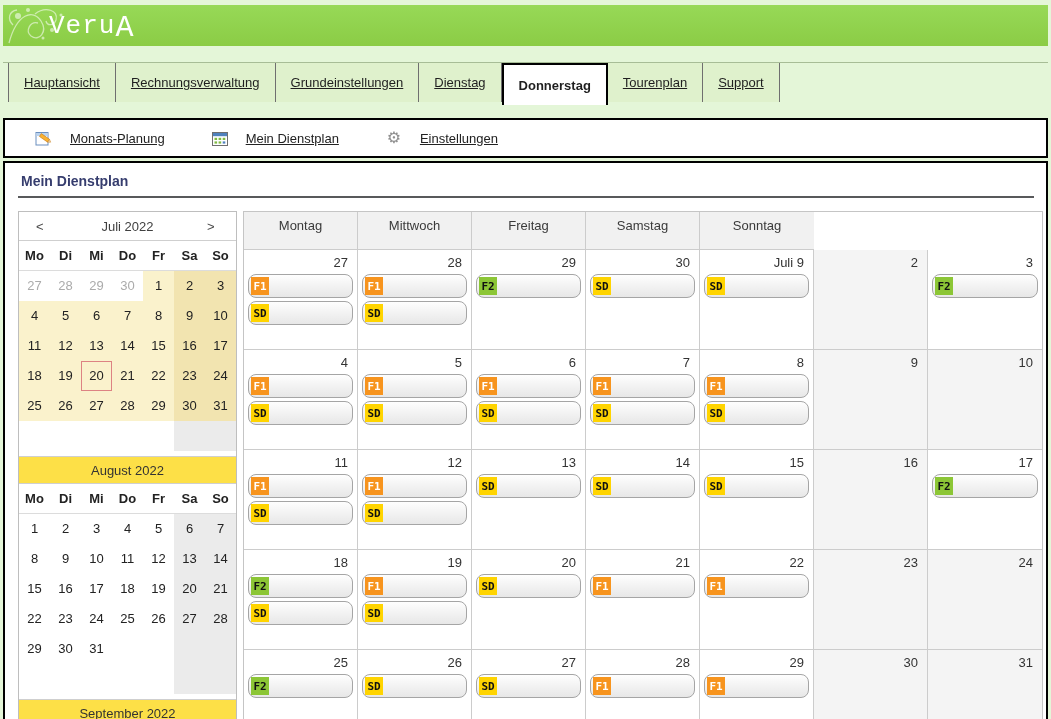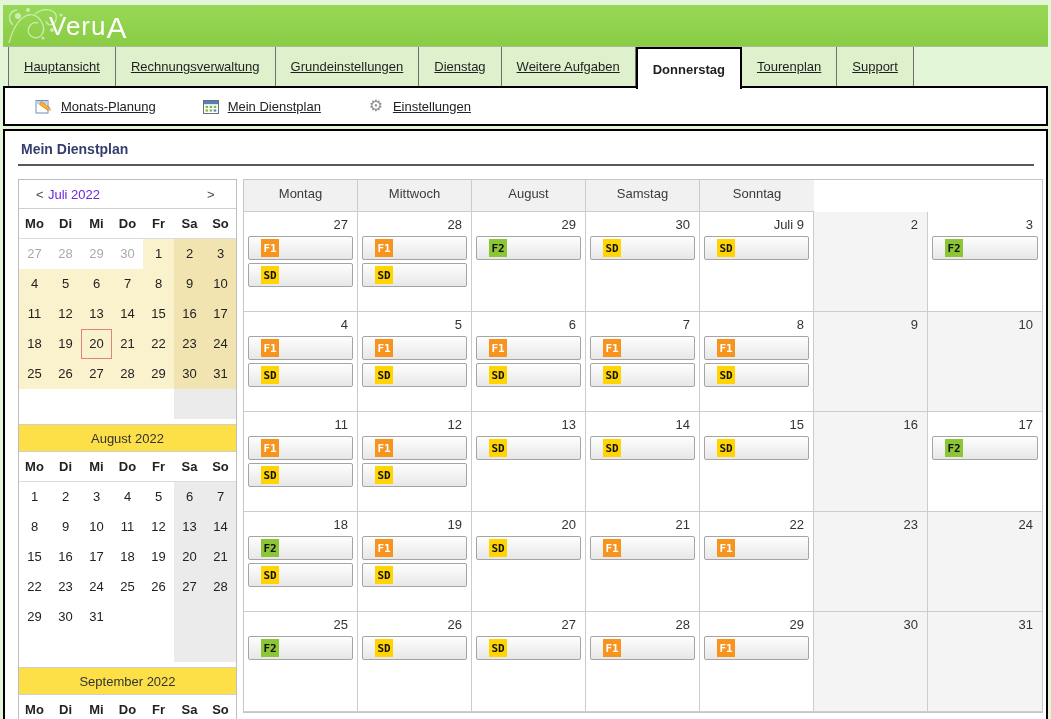--- a/index.html
+++ b/index.html
@@ -2,67 +2,67 @@
 <html><head>
 <meta charset="utf-8">
 <style>
   * { margin:0; padding:0; box-sizing:border-box; }
   html,body { width:1051px; height:719px; overflow:hidden; }
   body { background:#E4F6D8; font-family:"Liberation Sans", sans-serif; }
 
   
   .brandbar { height:41px; margin:5px 3px 0 3px; background:linear-gradient(#97D957,#8BCC45); position:relative; overflow:hidden; }
   .brand-decor { position:absolute; left:2px; top:0; }
-  .logo { position:absolute; left:46px; top:5px; color:#FFFFFF; font-size:26px; letter-spacing:1px; line-height:30px; }
+  .logo { position:absolute; left:46px; top:5px; color:#FFFFFF; font-size:26px; letter-spacing:1px; line-height:30px;font-family:Liberation Mono, monospace; }
   .logo .accent { font-size:30px; position:relative; top:3px; }
 
   
-  .tabstrip { display:flex; align-items:stretch; height:40px; margin:0 3px; border-top:1px solid #A7BD96; padding-left:5px; }
+  .tabstrip { display:flex; align-items:stretch; height:40px; margin:16px 3px; border-top:1px solid #A7BD96; padding-left:5px; }
   .tab { display:flex; align-items:center; padding:0 15px; background:#DFF1CC; border-right:1px solid #6F6F6F; font-size:13px; color:#1F1F1F; text-decoration:underline; cursor:pointer; white-space:nowrap; }
   .tab:first-child { border-left:1px solid #6F6F6F; }
   .tab.active { background:#FFFFFF; border:2px solid #000000; border-bottom:none; font-weight:bold; text-decoration:none; position:relative; z-index:5; margin-bottom:-3px; }
 
   
   .toolbar { margin:0 3px 3px 3px; height:40px; background:#FFFFFF; border:2px solid #000000; display:flex; align-items:center; gap:46px; padding-left:30px; position:relative; z-index:1; }
-  .tool-item { display:flex; align-items:center; gap:8px; cursor:pointer; }
+  .tool-item { display:flex; align-items:center; gap:17px; cursor:pointer; }
   .tool-label { font-size:13px; color:#222222; text-decoration:underline; }
   .tool-icon { width:18px; height:16px; display:inline-flex; align-items:center; justify-content:center; }
   .gear { font-size:16px; color:#8F8F8F; line-height:16px; }
 
   
   .content { margin:0 3px; background:#FFFFFF; border:2px solid #000000; border-bottom:none; height:590px; padding:8px 10px 0 13px; overflow:hidden; }
   .page-title { font-size:14px; font-weight:bold; color:#363D6E; padding:2px 0 7px 3px; }
   .rule { height:2px; background:#58595B; margin-right:2px; }
   .cal-row { display:flex; margin-top:13px; }
 
   
   .mini-panel { width:219px; flex:0 0 219px; border:1px solid #BEBEBE; background:#FFFFFF; }
   .mc-nav { display:flex; align-items:center; height:29px; border-bottom:1px solid #CFCFCF; padding:0 17px; font-size:13px; color:#4A4A4A; }
   .mc-arrow { cursor:pointer; width:12px; }
-  .mc-title { flex:1; text-align:left; color:#6d28d9; }
+  .mc-title { flex:1; text-align:center; color:#404040; }
   .mc-title-row { margin-top:5px; height:28px; line-height:28px; text-align:center; font-size:13px; color:#333333; background:#fde047; border-top:1px solid #CFCFCF; border-bottom:1px solid #CFCFCF; }
   .mc-grid { display:grid; grid-template-columns:repeat(7,31px); }
   .mc-weekdays { border-bottom:1px solid #DCDCDC; }
   .mc-cell { height:30px; line-height:29px; text-align:center; font-size:13px; color:#222222; }
   .mc-weekday { font-weight:bold; height:29px; }
   .mc-cell.muted { color:#ABABAB; }
   .mc-cell.cream { background:#FAF2CC; }
   .mc-cell.creamw { background:#F2E4B0; }
   .mc-cell.gray { background:#EBEBEB; }
   .mc-cell.today { border:1px solid #DD8383; line-height:27px; }
 
   
   .main-cal { width:800px; flex:0 0 800px; margin-left:6px; border:1px solid #C5C5C5; background:#FFFFFF; align-self:flex-start; }
   .cal-head, .cal-body { display:grid; grid-template-columns:repeat(7,1fr); }
-  .cal-head-cell { height:32px; line-height:27px; text-align:center; font-size:13px; color:#3A3A3A; background:#F1F1F1; border-right:1px solid #CCCCCC; border-bottom:1px solid #CCCCCC; }
+  .cal-head-cell { height:38px; line-height:27px; text-align:center; font-size:13px; color:#3A3A3A; background:#F1F1F1; border-right:1px solid #CCCCCC; border-bottom:1px solid #CCCCCC; }
   .cal-head-cell:last-child, .cal-cell:nth-child(7n) { border-right:none; }
   .cal-cell { height:100px; border-right:1px solid #CCCCCC; border-bottom:1px solid #CCCCCC; background:#FFFFFF; overflow:hidden; }
   .cal-cell.we-empty { background:#F4F4F4; }
   .cal-daynum { display:block; text-align:right; padding:5px 9px 4px 0; font-size:13px; color:#333333; line-height:15px; }
-  .entry { height:24px; margin:0 4px 3px 4px; border:1px solid #A5A5A5; border-radius:2px; background:linear-gradient(#FEFEFE,#E7E7E7); display:flex; align-items:center; padding-left:12px; cursor:pointer; }
+  .entry { height:24px; margin:0 4px 3px 4px; border:1px solid #A5A5A5; border-radius:8px; background:linear-gradient(#FEFEFE,#E7E7E7); display:flex; align-items:center; padding-left:2px; cursor:pointer; }
   .badge { min-width:18px; height:18px; display:inline-flex; align-items:center; justify-content:center; font-family:"DejaVu Sans Mono", monospace; font-weight:bold; font-size:11px; }
 </style>
 </head>
 <body>
 
 <div class="brandbar">
   <svg class="brand-decor" width="150" height="41" viewBox="0 0 150 41" style="opacity:.55">
     <g fill="none" stroke="#FFFFFF" stroke-width="1.3">
       <path d="M4,38 C12,8 28,4 36,16 C43,27 34,37 26,31 C20,26 25,16 33,18"></path>
       <path d="M30,9 C40,1 54,5 51,15 C49,21 42,21 41,16"></path>
@@ -77,21 +77,20 @@
     </g>
   </svg>
   <div class="logo"><span>Veru</span><span class="accent">A</span></div>
 </div>
 
 <div class="tabstrip">
     <div class="tab">Hauptansicht</div>
     <div class="tab">Rechnungsverwaltung</div>
     <div class="tab">Grundeinstellungen</div>
     <div class="tab">Dienstag</div>
-    <div class="tab">Weitere Aufgaben</div>
     <div class="tab active">Donnerstag</div>
     <div class="tab">Tourenplan</div>
     <div class="tab">Support</div>
   </div>
 
 <div class="toolbar">
     <div class="tool-item">
       <span class="tool-icon">
         <svg width="18" height="16" viewBox="0 0 18 16">
           <rect x="1" y="2.5" width="12" height="12.5" fill="#FFFFFF" stroke="#6A8FBF"></rect>
@@ -260,21 +259,21 @@
             <span class="mc-cell mc-weekday">Fr</span>
             <span class="mc-cell mc-weekday">Sa</span>
             <span class="mc-cell mc-weekday">So</span>
           </div>
         </div>
       </div>
     <div class="main-cal">
       <div class="cal-head">
           <div class="cal-head-cell">Montag</div>
           <div class="cal-head-cell">Mittwoch</div>
-          <div class="cal-head-cell">August</div>
+          <div class="cal-head-cell">Freitag</div>
           <div class="cal-head-cell">Samstag</div>
           <div class="cal-head-cell">Sonntag</div>
         </div>
       <div class="cal-body">
           <div class="cal-cell">
             <span class="cal-daynum">27</span>
             <div class="entry">
               <span class="badge" style="background: rgb(247, 148, 30); color: rgb(255, 255, 255);">F1</span>
             </div>
             <div class="entry">

